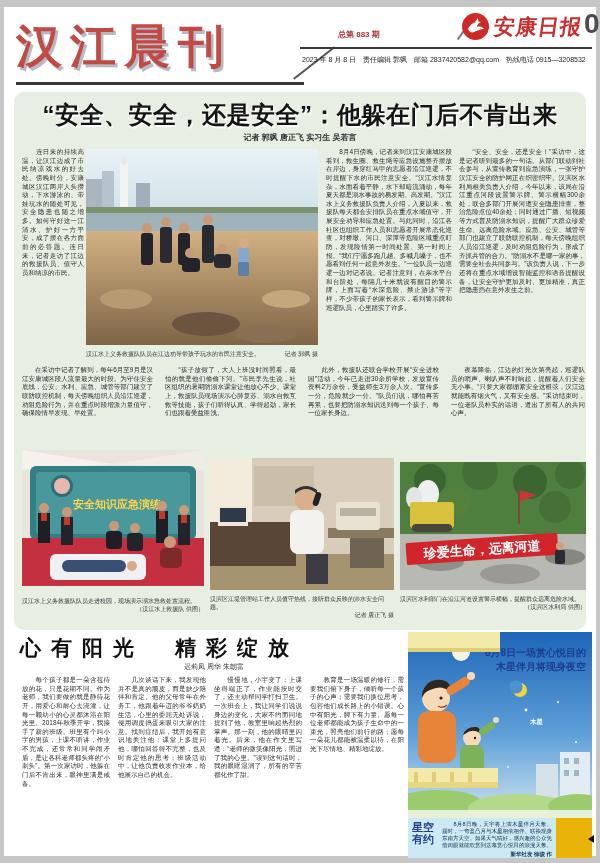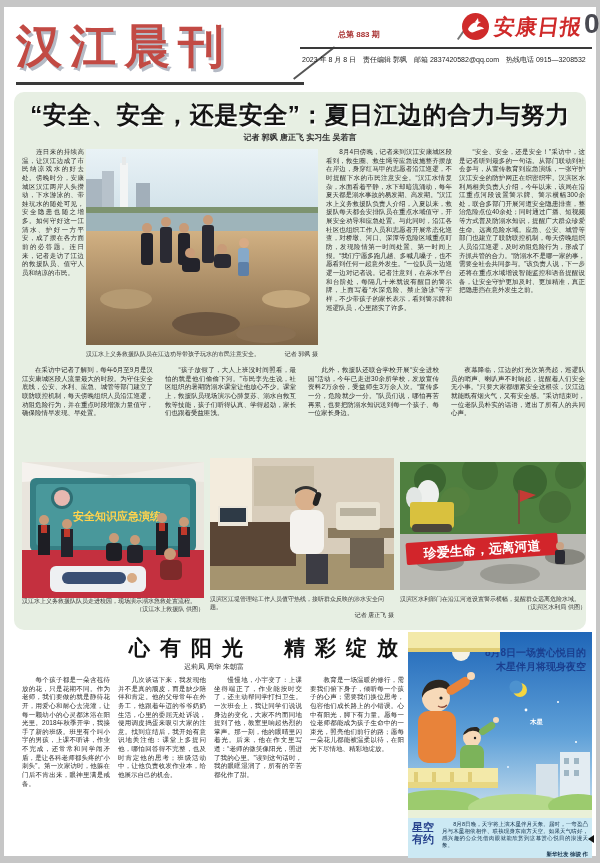--- a/index.html
+++ b/index.html
@@ -23,25 +23,25 @@
   .mainblock{left:14px;top:92px;width:572px;height:538px;background:#e7efe3;border-radius:10px;}
   .headline{left:14px;top:99px;width:572px;text-align:center;font-size:24px;font-weight:900;
     color:#141414;letter-spacing:.5px;text-shadow:1.5px 1.5px 0 rgba(255,255,255,.8);}
   .mbyline{left:14px;top:132px;width:572px;text-align:center;font-size:8px;color:#333;font-weight:bold;}
   .bodytext{font-size:6.5px;line-height:1.33;text-align:justify;color:#2b2b2b;overflow:hidden;}
   .cap{font-size:6px;line-height:1.35;color:#333;}
   .capcredit{white-space:nowrap;margin-left:auto;padding-left:6px;}
   .credit-right{display:block;text-align:right;}
   .photoframe{overflow:hidden;}
   
-  .btitle{left:20px;top:634px;width:388px;text-align:right;font-size:21px;font-weight:bold;
+  .btitle{left:20px;top:634px;width:388px;text-align:left;font-size:21px;font-weight:bold;
     letter-spacing:10px;color:#111;font-family:"Liberation Serif",serif;}
   .bbyline{left:20px;top:662px;width:388px;text-align:center;font-size:7px;color:#333;}
   .illusbox{left:408px;top:632px;width:184px;height:226px;background:#eab308;}
-  .illuscapwrap{position:absolute;left:0;top:186px;width:184px;height:40px;display:flex;
+  .illuscapwrap{position:absolute;left:0;top:186px;width:148px;height:40px;display:flex;
     padding:3px 4px;box-sizing:border-box;gap:4px;background:#cce9f4;}
   .illuslogo{width:26px;font-size:11px;line-height:1.1;font-weight:bold;color:#27428c;
     font-family:"Liberation Serif",serif;flex:0 0 auto;}
   .illuscap{font-size:5.5px;line-height:1.3;color:#12304a;text-align:justify;}
   .illuscredit{font-size:5.5px;font-weight:bold;text-align:right;color:#12304a;margin-top:1px;}
   .edgemark{left:588px;top:835px;width:0;height:0;border-top:4px solid transparent;
     border-bottom:4px solid transparent;border-right:6px solid #111;}
   svg text{font-family:"Liberation Sans","DejaVu Sans",sans-serif;}
 </style>
 </head>
@@ -59,21 +59,21 @@
     <path d="M6 16 C9 10 14 8 19 9 C16 10 15 12 15 14 C18 13 21 14 22 16 C18 16 15 18 12 19 C10 20 7 19 6 16 Z" fill="#ffffff"></path>
     <path d="M13 9 L16 5 L16.6 9.2 Z" fill="#ffffff"></path>
   </svg>
 </div>
 <div class="abs papername">安康日报</div>
 <div class="abs pageno">05</div>
 <div class="abs rule2"></div>
 <div class="abs infoline">2023 年 8 月 8 日　责任编辑 郭飒　邮箱 2837420582@qq.com　热线电话 0915—3208532</div>
 
 <div class="abs mainblock"></div>
-<div class="abs headline">“安全、安全，还是安全”：夏日江边的合力与努力</div>
+<div class="abs headline">“安全、安全，还是安全”：他躲在门后不肯出来</div>
 <div class="abs mbyline">记者 郭飒 唐正飞 实习生 吴若言</div>
 
 <div class="abs bodytext" style="left:22px;top:148px;width:62px;height:212px;">　　连日来的持续高温，让汉江边成了市民纳凉戏水的好去处。傍晚时分，安康城区汉江两岸人头攒动，下水游泳的、带娃玩水的随处可见，安全隐患也随之增多。如何守好这一江清水、护好一方平安，成了摆在各方面前的必答题。连日来，记者走访了江边的救援队员、值守人员和纳凉的市民。</div>
 
 <div class="abs photoframe" style="left:86px;top:149px;width:232px;height:196px;">
   <svg width="232" height="196" viewBox="0 0 232 196">
     <defs>
       <linearGradient id="sky1" x1="0" y1="0" x2="0" y2="1">
         <stop offset="0" stop-color="#e9f2f6"></stop>
           <stop offset="1" stop-color="#cfe0e8"></stop>
@@ -121,21 +121,21 @@
 </div>
 
 <div class="abs bodytext" style="left:326px;top:148px;width:126px;height:212px;">　　8月4日傍晚，记者来到汉江安康城区段看到，救生圈、救生绳等应急设施整齐摆放在岸边，身穿红马甲的志愿者沿江巡逻，不时提醒下水的市民注意安全。“汉江水情复杂，水面看着平静，水下却暗流涌动，每年夏天都是溺水事故的易发期、高发期。”汉江水上义务救援队负责人介绍，入夏以来，救援队每天都会安排队员在重点水域值守，开展安全劝导和应急处置。与此同时，沿江各社区也组织工作人员和志愿者开展常态化巡查，对桥墩、河口、深潭等危险区域重点盯防，发现险情第一时间处置、第一时间上报。“我们宁愿多跑几趟、多喊几嗓子，也不愿看到任何一起意外发生。”一位队员一边巡逻一边对记者说。记者注意到，在亲水平台和台阶处，每隔几十米就设有醒目的警示牌，上面写着“水深危险、禁止游泳”等字样，不少带孩子的家长表示，看到警示牌和巡逻队员，心里踏实了许多。</div>
 <div class="abs bodytext" style="left:459px;top:148px;width:126px;height:212px;">　　“安全、安全，还是安全！”采访中，这是记者听到最多的一句话。从部门联动到社会参与，从宣传教育到应急演练，一张守护汉江安全的防护网正在织密织牢。汉滨区水利局相关负责人介绍，今年以来，该局在沿江重点河段设置警示牌、警示横幅300余处，联合多部门开展河道安全隐患排查，整治危险点位40余处；同时通过广播、短视频等方式普及防溺水知识，提醒广大群众珍爱生命、远离危险水域。应急、公安、城管等部门也建立了联防联控机制，每天傍晚组织人员沿江巡逻，及时劝阻危险行为，形成了齐抓共管的合力。“防溺水不是哪一家的事，需要全社会共同参与。”该负责人说，下一步还将在重点水域增设智能监控和语音提醒设备，让安全守护更加及时、更加精准，真正把隐患挡在意外发生之前。</div>
 
 <div class="abs bodytext" style="left:22px;top:366px;width:131px;height:88px;">　　在采访中记者了解到，每年6月至9月是汉江安康城区段人流量最大的时段。为守住安全底线，公安、水利、应急、城管等部门建立了联防联控机制，每天傍晚组织人员沿江巡逻，劝阻危险行为，并在重点时段增派力量值守，确保险情早发现、早处置。</div>
 <div class="abs bodytext" style="left:165px;top:366px;width:131px;height:88px;">　　“孩子放假了，大人上班没时间照看，最怕的就是他们偷偷下河。”市民李先生说，社区组织的暑期防溺水课堂让他放心不少。课堂上，救援队员现场演示心肺复苏、溺水自救互救等技能，孩子们听得认真、学得起劲，家长们也跟着受益匪浅。</div>
 <div class="abs bodytext" style="left:308px;top:366px;width:131px;height:88px;">　　此外，救援队还联合学校开展“安全进校园”活动，今年已走进30余所学校，发放宣传资料2万余份，受益师生3万余人次。“宣传多一分，危险就少一分。”队员们说，哪怕再苦再累，也要把防溺水知识送到每一个孩子、每一位家长身边。</div>
 <div class="abs bodytext" style="left:451px;top:366px;width:134px;height:88px;">　　夜幕降临，江边的灯光次第亮起，巡逻队员的哨声、喇叭声不时响起，提醒着人们安全无小事。“只要大家都绷紧安全这根弦，汉江边就能既有烟火气，又有安全感。”采访结束时，一位老队员朴实的话语，道出了所有人的共同心声。</div>
 
-<div class="abs photoframe" style="left:22px;top:462px;width:182px;height:136px;">
+<div class="abs photoframe" style="left:22px;top:450px;width:182px;height:136px;">
   <svg width="182" height="136" viewBox="0 0 182 136">
     <rect width="182" height="136" fill="#e9e5dd"></rect>
     <polygon points="0,0 91,14 0,20" fill="#f5f2ee"></polygon>
       <polygon points="182,0 91,14 182,20" fill="#efece6"></polygon>
     <rect x="8" y="16" width="166" height="74" rx="6" fill="#357f84"></rect>
     <rect x="14" y="22" width="154" height="62" rx="4" fill="#49989b"></rect>
     <circle cx="40" cy="36" r="11" fill="#2f6f74"></circle>
       <circle cx="40" cy="36" r="8" fill="#e8b8b0"></circle>
     <text x="95" y="58" text-anchor="middle" font-size="11" font-weight="bold" fill="#ffd34d">安全知识应急演练</text>
     <rect x="0" y="88" width="182" height="48" fill="#c4303f"></rect>

